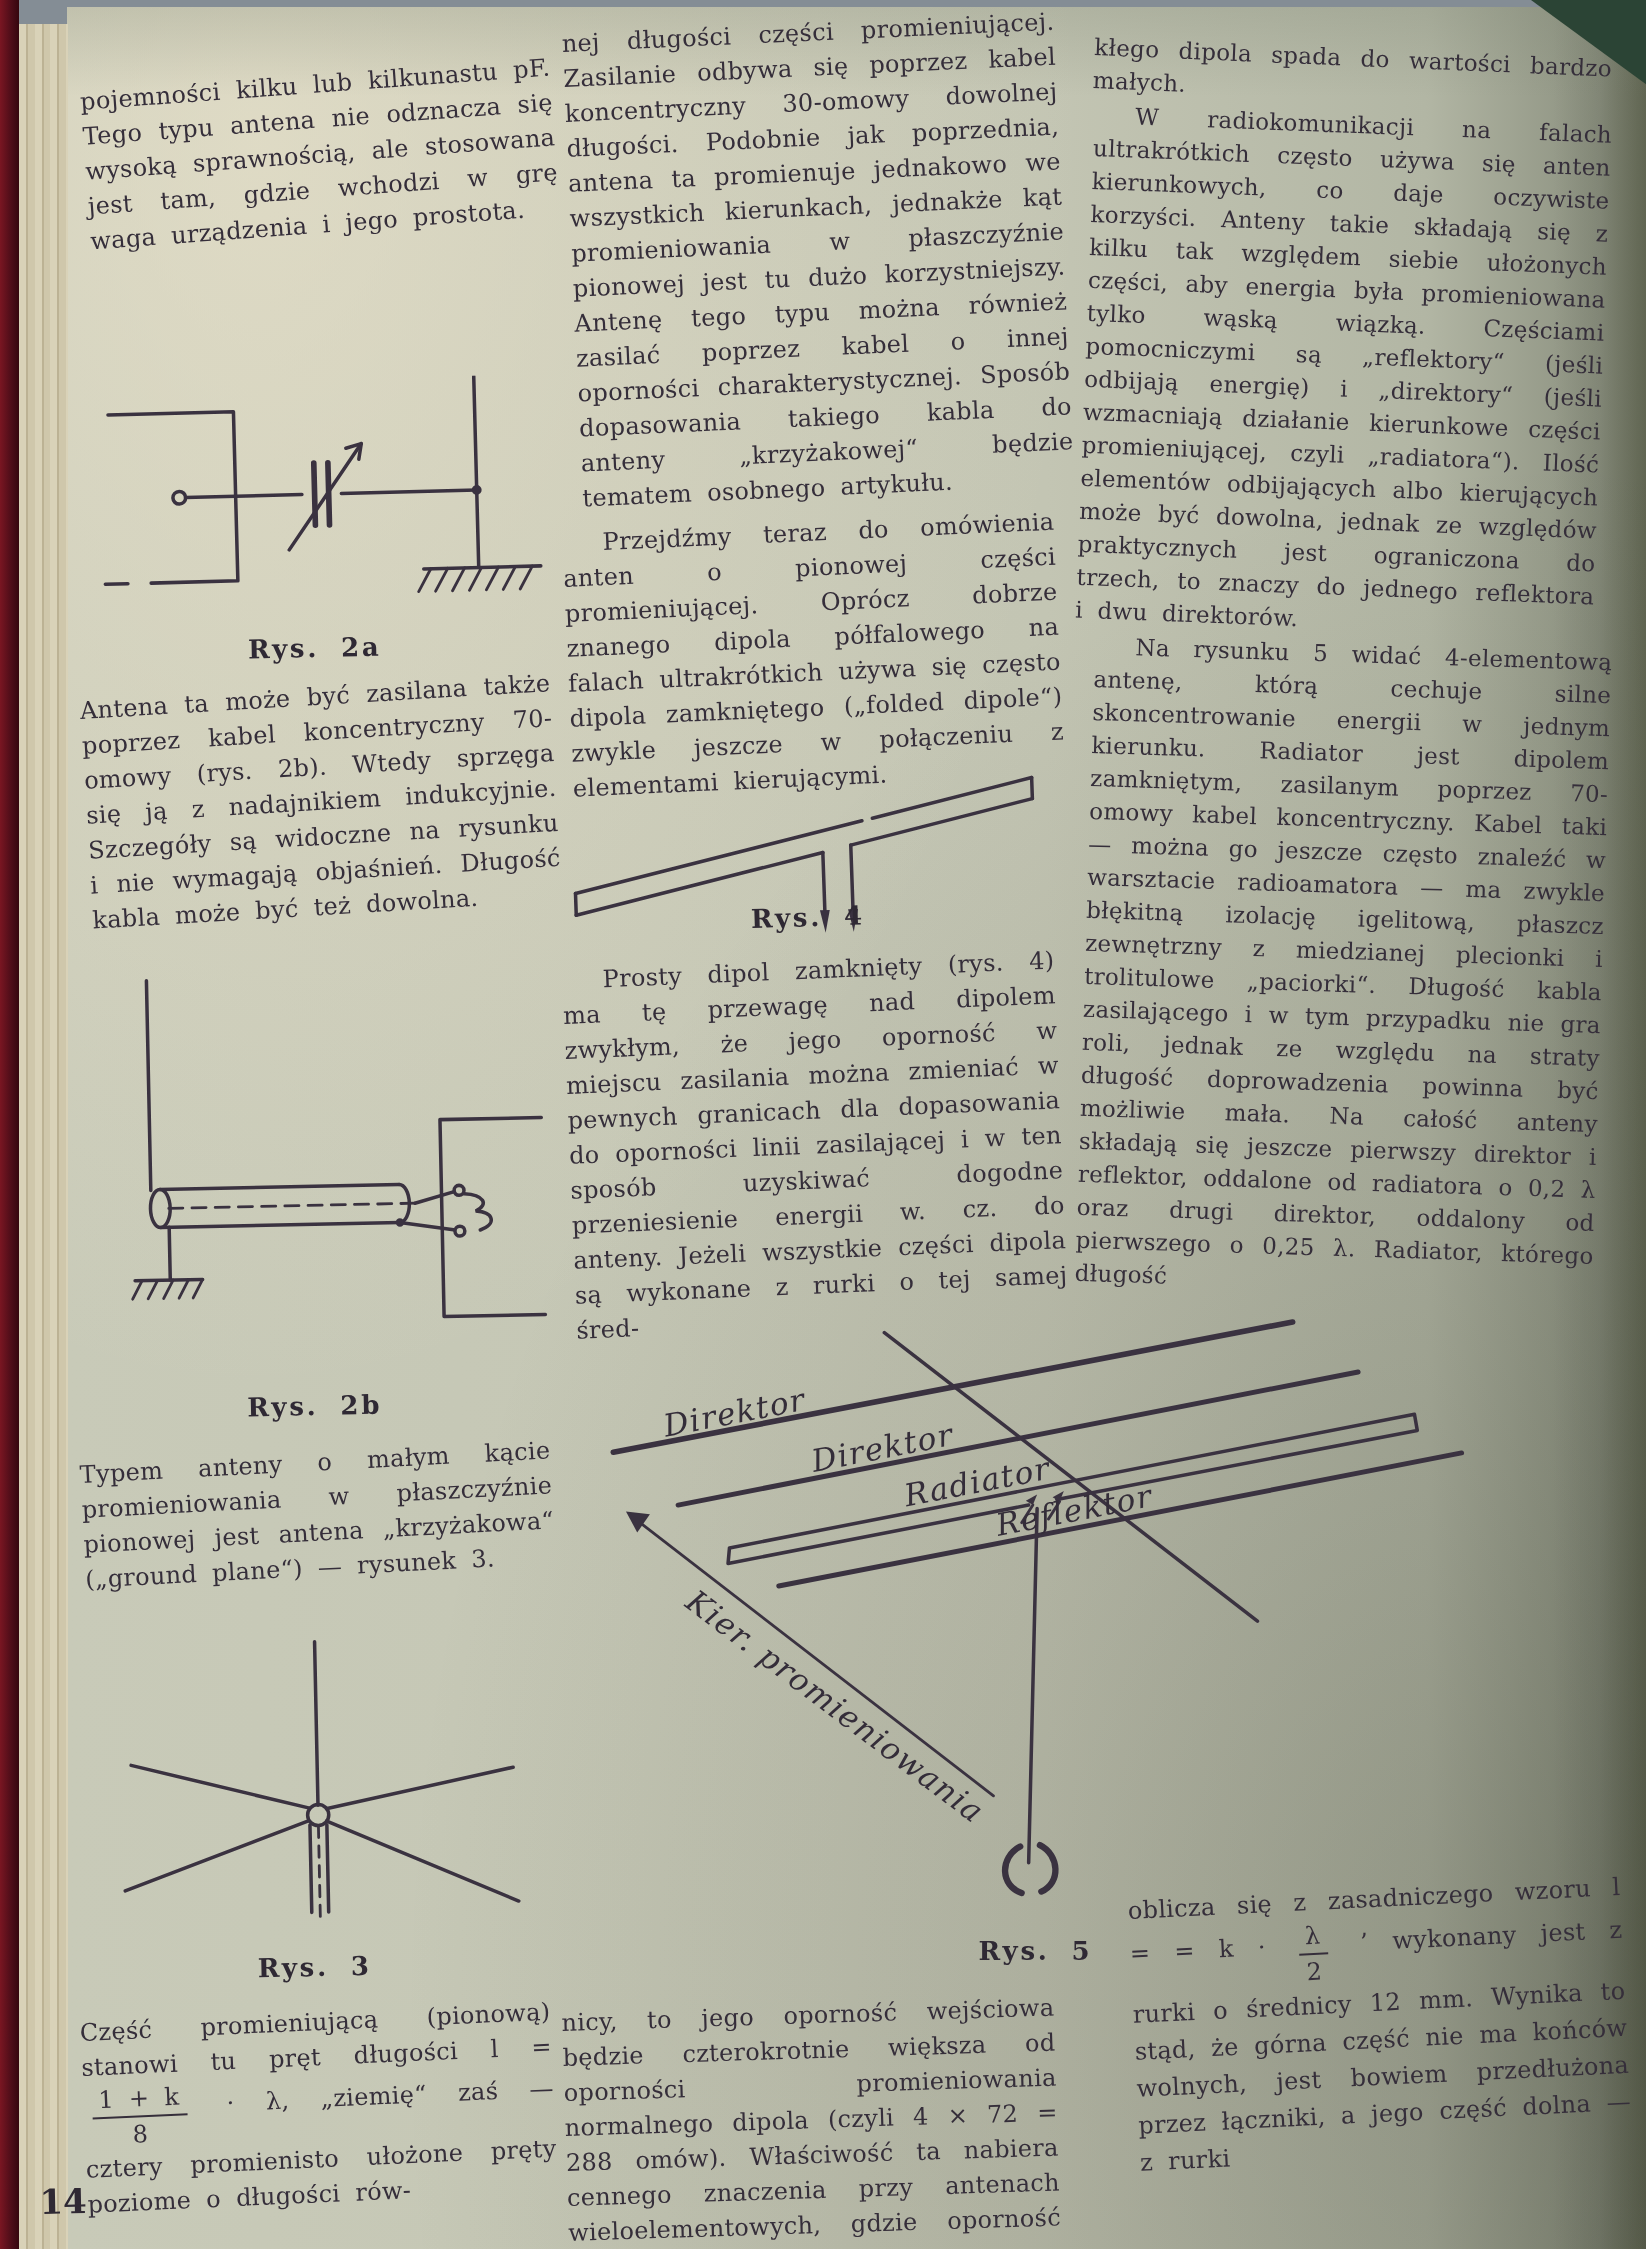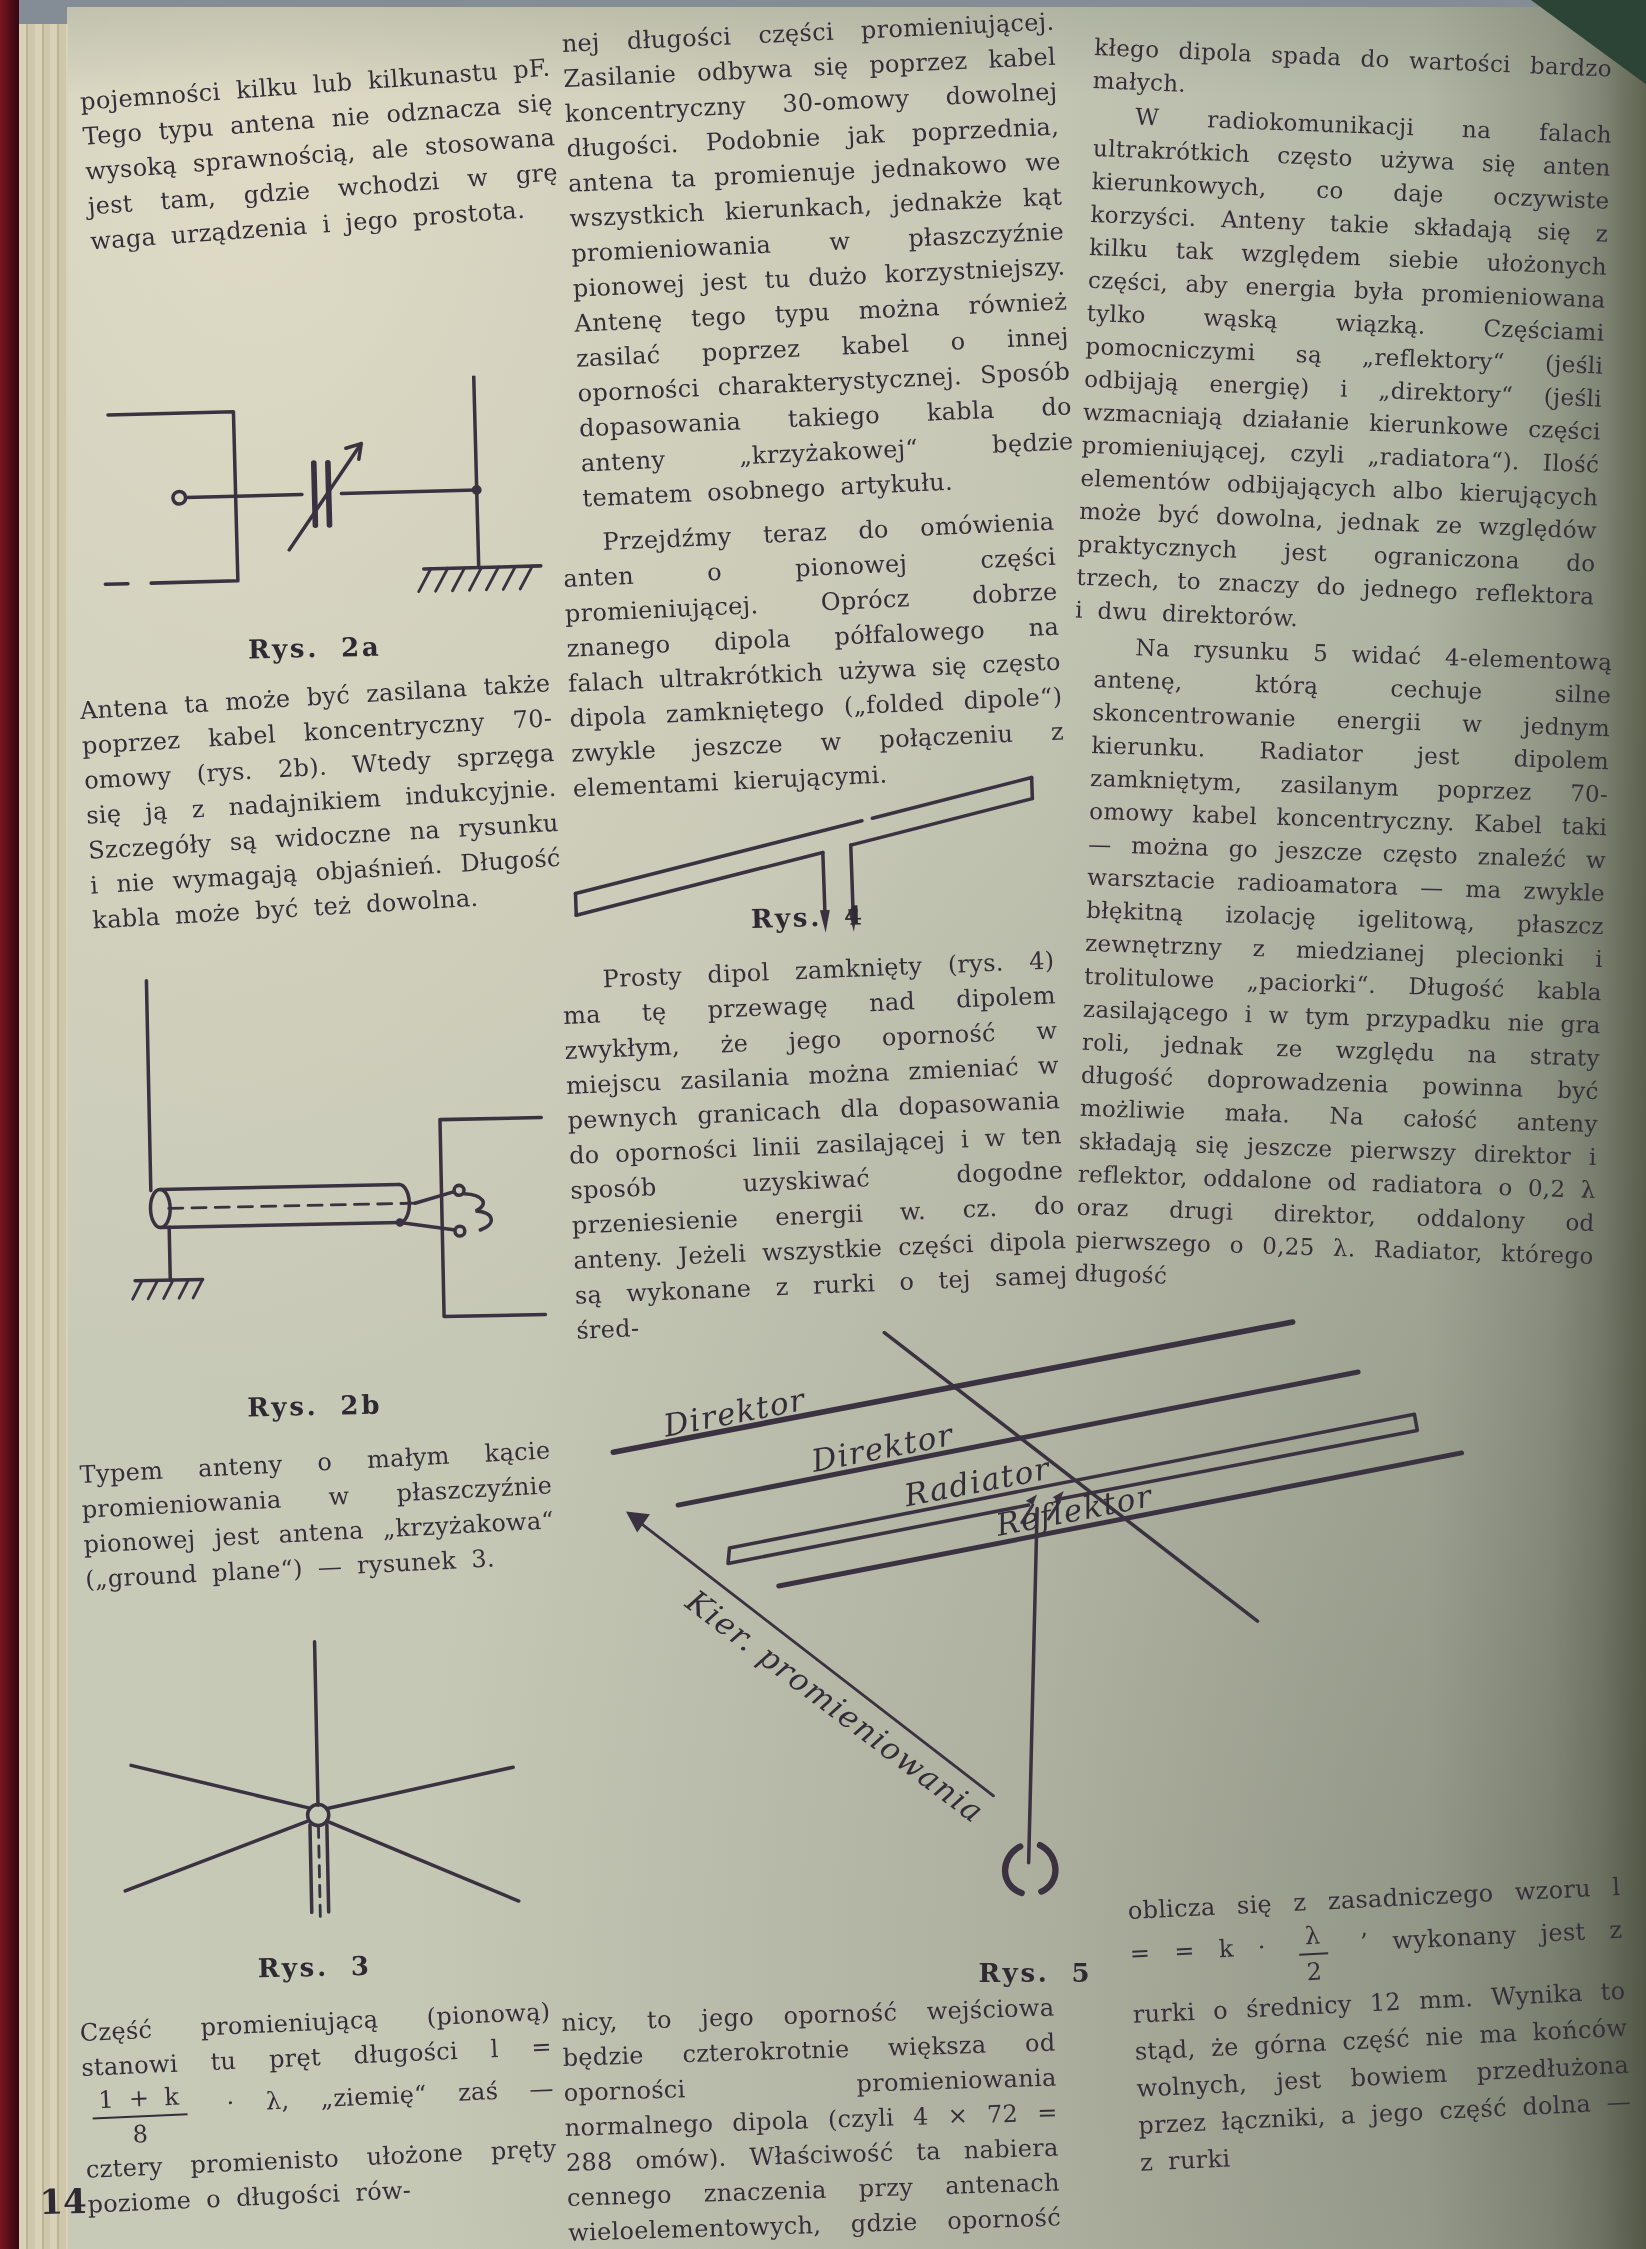--- a/index.html
+++ b/index.html
@@ -204,17 +204,17 @@
       </g>
       <polygon points="616,287 606,281 622,272" fill="#3a3240"></polygon>
       <polygon points="654,282 644,276 660,267" fill="#3a3240"></polygon>
       <polygon points="38,296 72,300 54,326" fill="#3a3240"></polygon>
       <text class="fig5lab" transform="translate(95,190) rotate(-11)">Direktor</text>
       <text class="fig5lab" transform="translate(305,240) rotate(-11)">Direktor</text>
       <text class="fig5lab" transform="translate(437,289) rotate(-11)">Radiator</text>
       <text class="fig5lab" transform="translate(567,331) rotate(-11)">Reflektor</text>
       <text class="fig5lab" transform="translate(120,430) rotate(37)">Kier. promieniowania</text>
     </svg>
-    <div class="figcap" style="position:absolute; left:352px; top:655px; width:169px;">Rys. 5</div>
+    <div class="figcap" style="position:absolute; left:352px; top:633px; width:169px;">Rys. 5</div>
   </div>
 
 </div>
 
 
 </body></html>

